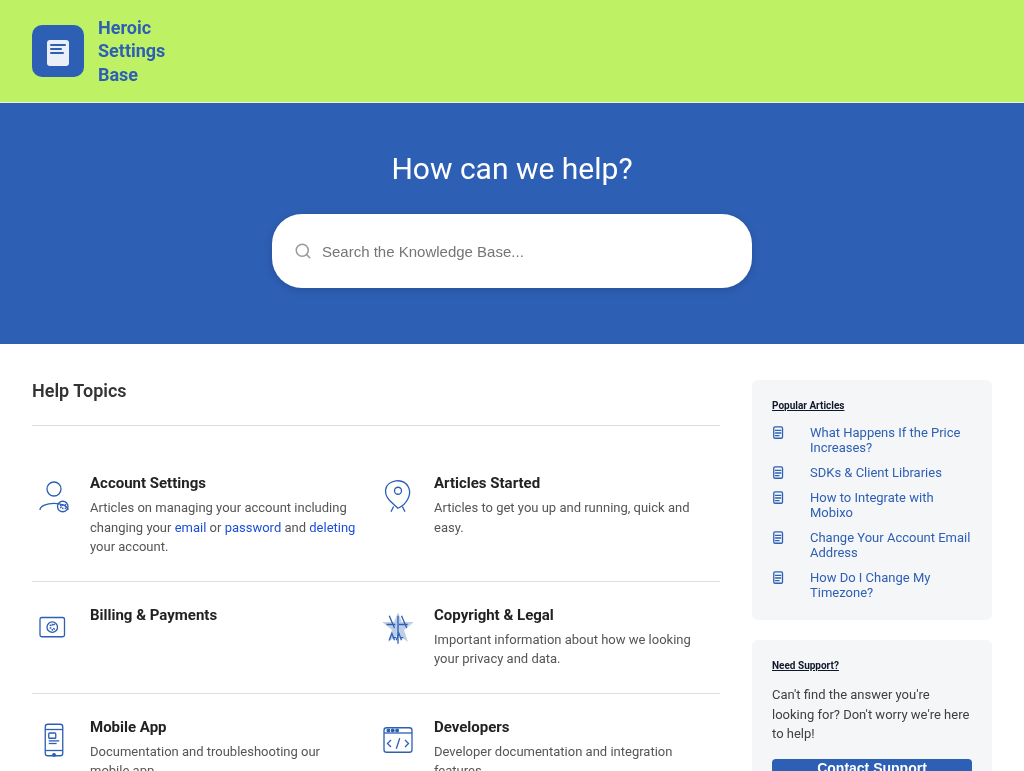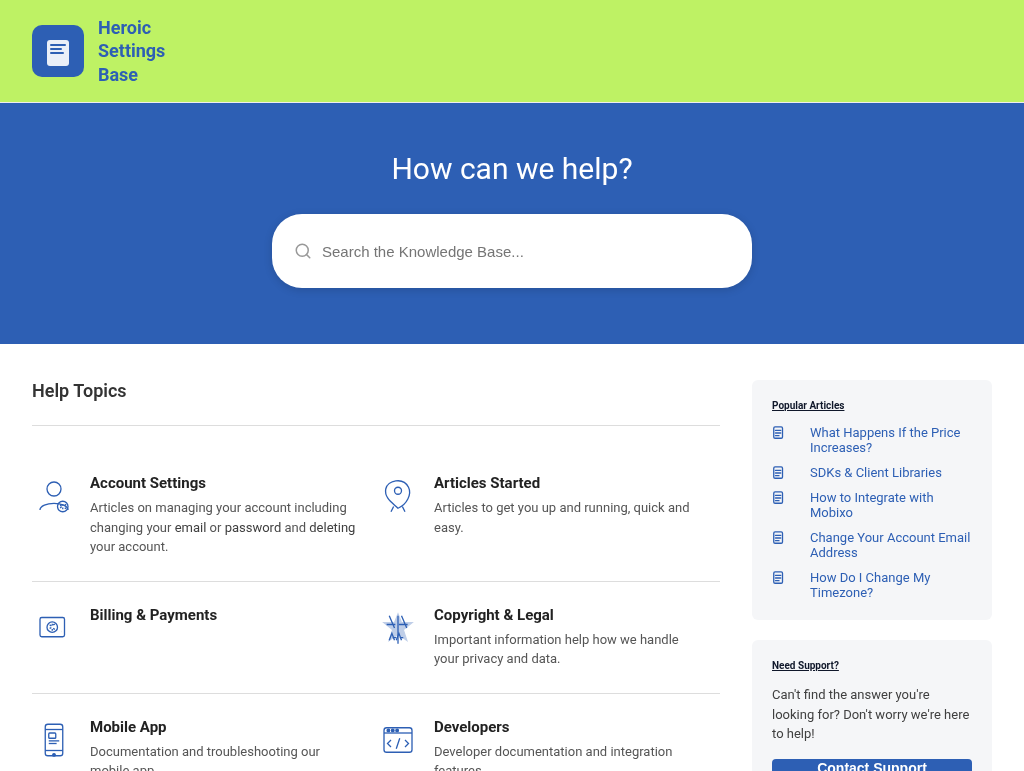--- a/index.html
+++ b/index.html
@@ -135,21 +135,21 @@
       font-weight: 700;
       color: #222;
       margin-bottom: 6px;
     }
     .topic-text p {
       font-size: 13px;
       color: #555;
       line-height: 1.5;
     }
     .topic-text a {
-      color: #404040;
+      color: #1d4ed8;
       text-decoration: none;
       margin-top: 8px;
     }
 
     
     .right-col {
       width: 240px;
       flex-shrink: 0;
       display: flex;
       flex-direction: column;
@@ -297,21 +297,21 @@
               <path d="M24 8 l4 10 h12 l-10 8 4 12 -10-7 -10 7 4-12 -10-8 h12 Z" opacity="0.3" fill="#2d5fb4"></path>
               <path d="M14 10 l6 14 M28 10 l6 14 M11 20 h10 M25 20 h10"></path>
               <path d="M20 38 l-3-8 l-3 8 M28 38 l-3-8 l-3 8"></path>
               <line x1="18" y1="35" x2="22" y2="35"></line>
               <line x1="26" y1="35" x2="30" y2="35"></line>
               <line x1="24" y1="10" x2="24" y2="42"></line>
             </svg>
           </div>
           <div class="topic-text">
             <h3>Copyright &amp; Legal</h3>
-            <p>Important information help how we handle your privacy and data.</p>
+            <p>Important information about how we looking your privacy and data.</p>
           </div>
         </div>
       </div>
 
       <div class="topics-row">
         <div class="topic-item">
           <div class="topic-icon">
             <svg viewBox="0 0 48 48">
               <rect x="14" y="6" width="20" height="36" rx="3"></rect>
               <line x1="14" y1="12" x2="34" y2="12"></line>

